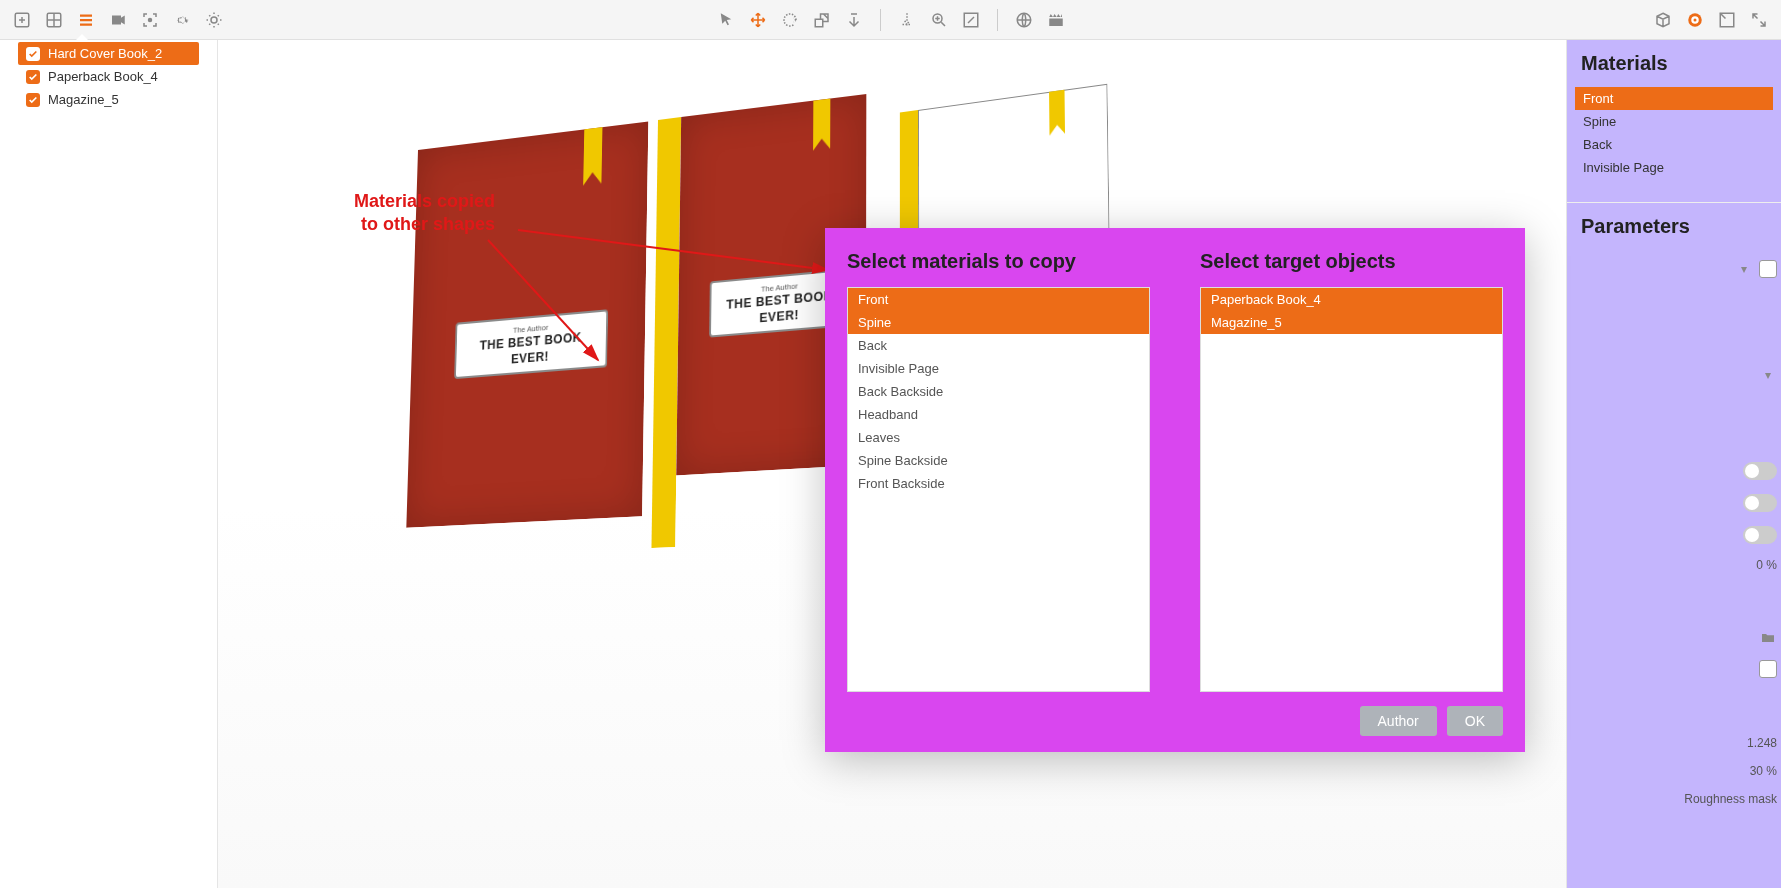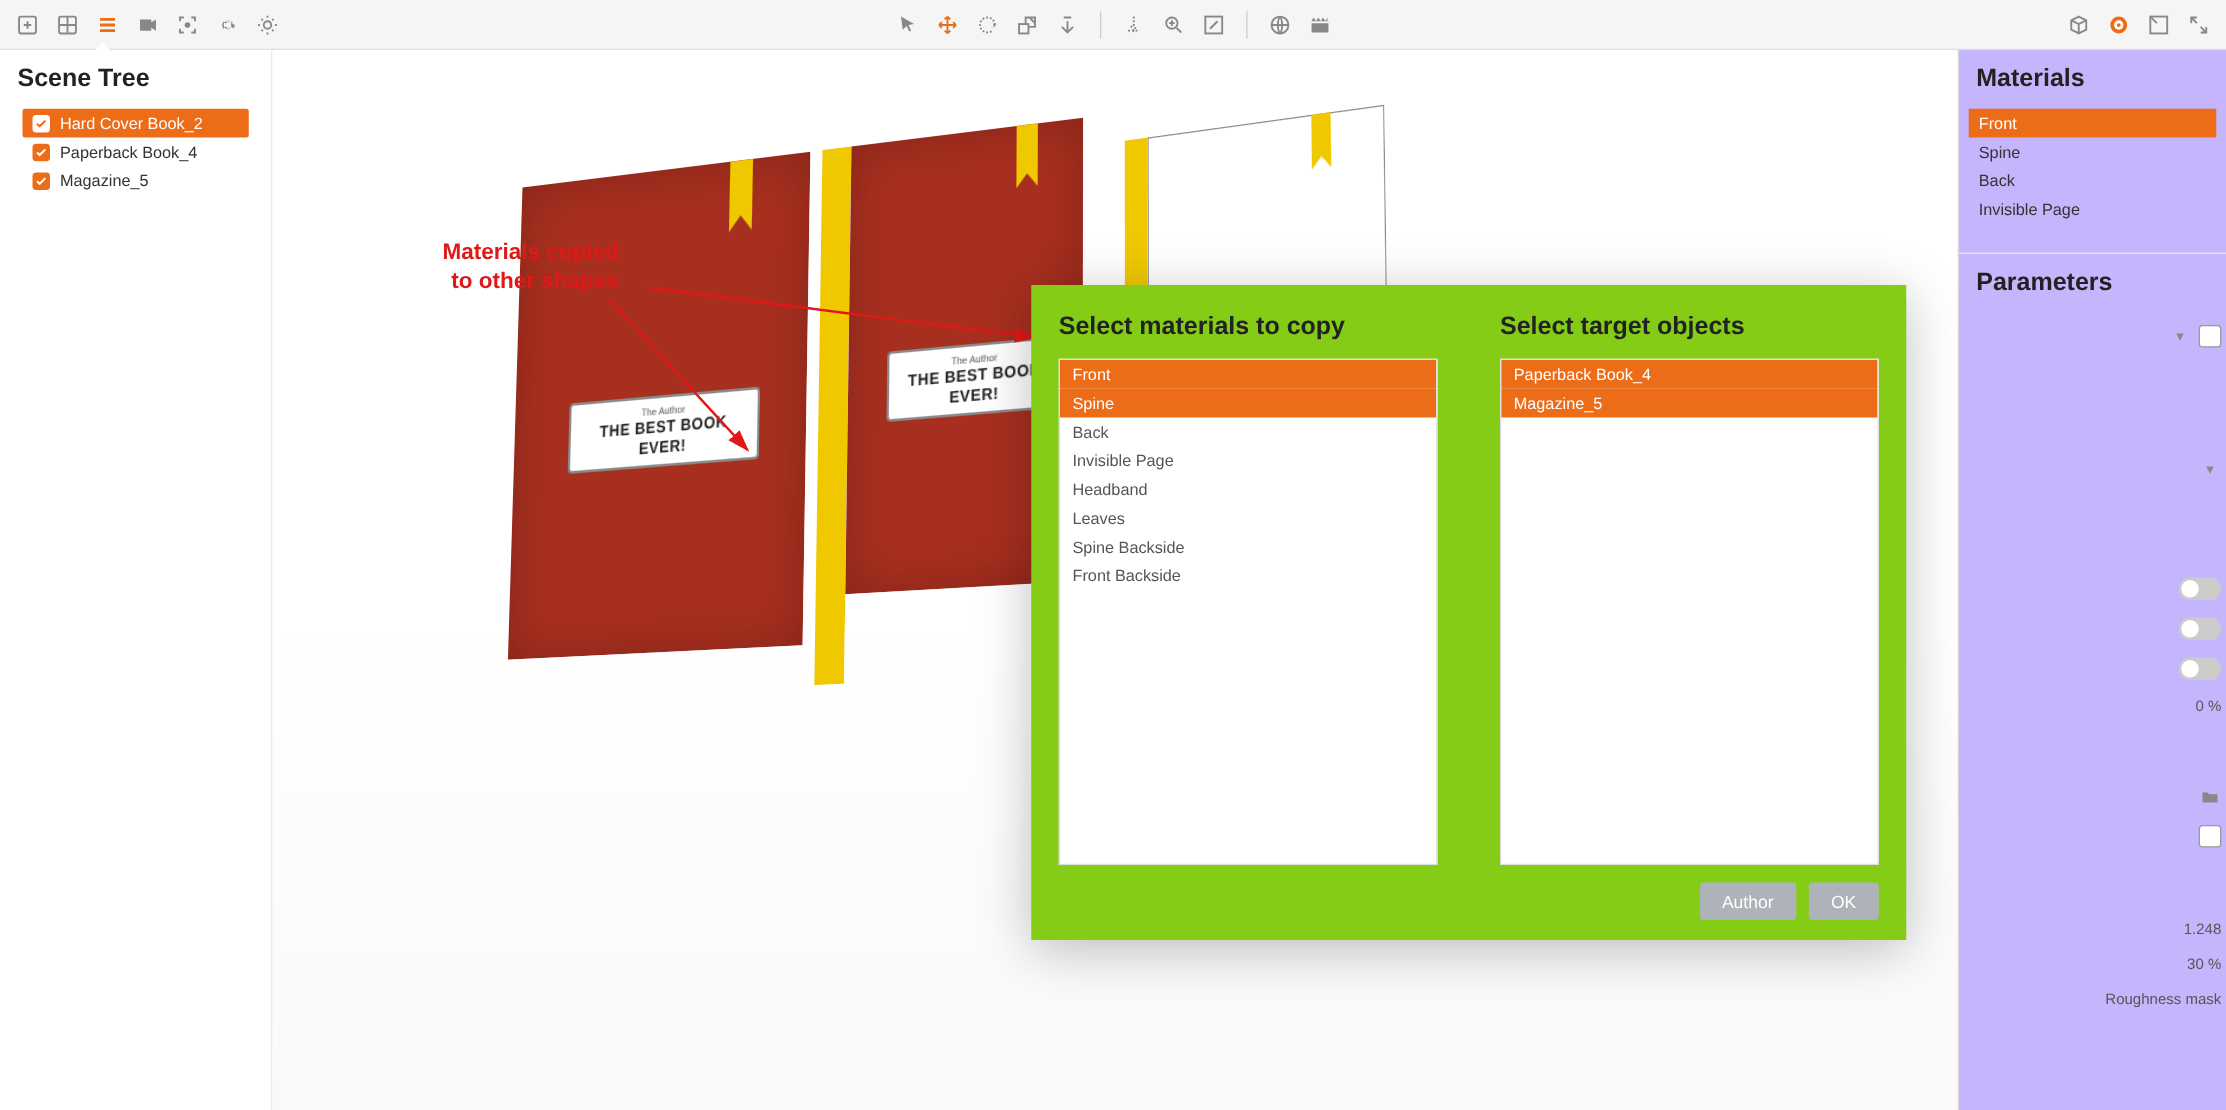--- a/index.html
+++ b/index.html
@@ -150,21 +150,21 @@
   color: #e01818; font-weight: bold; font-size: 18px;
   text-align: right; line-height: 1.25;
 }
 .arrow { position: absolute; }
 
 
 .dialog {
   position: absolute;
   left: 825px; top: 228px;
   width: 700px; height: 524px;
-  background: #84cc16;
+  background: #d946ef;
   box-shadow: 0 8px 40px rgba(0,0,0,0.25);
   display: flex; flex-direction: column;
   padding: 22px 22px 16px;
 }
 .dialog-columns { display: flex; gap: 50px; flex: 1; }
 .dialog-col { flex: 1; display: flex; flex-direction: column; }
 .dialog-col h3 { font-size: 20px; font-weight: bold; margin-bottom: 14px; color: #222;}
 .dialog-listbox {
   border: 1px solid #ddd; flex: 1; overflow: auto; background: #fff;
 }
@@ -308,21 +308,20 @@
         <svg viewBox="0 0 24 24" fill="none" stroke="currentColor" stroke-width="2">
           <path d="M4 10V4h6M20 14v6h-6M4 4l6 6M20 20l-6-6"></path>
         </svg>
       </div>
   </div>
 </div>
 
 <div class="main">
 
   <div class="left-panel">
-    <div class="panel-title">Scene Tree</div>
     <div class="tree-list" id="tree-list">
         <div class="tree-item selected">
           <span class="tree-check">
             <svg viewBox="0 0 12 12">
               <path d="M2 6l2.5 2.5L10 3" fill="none" stroke-width="2"></path>
             </svg>
           </span>
           <span class="tree-label">Hard Cover Book_2</span>
         </div>
         <div class="tree-item">
@@ -447,20 +446,21 @@
 
 <div class="dialog">
   <div class="dialog-columns">
     <div class="dialog-col">
       <h3>Select materials to copy</h3>
       <div class="dialog-listbox" id="dlg-materials">
           <div class="dl-item sel">Front</div>
           <div class="dl-item sel">Spine</div>
           <div class="dl-item">Back</div>
           <div class="dl-item">Invisible Page</div>
+          <div class="dl-item">Back Backside</div>
           <div class="dl-item">Headband</div>
           <div class="dl-item">Leaves</div>
           <div class="dl-item">Spine Backside</div>
           <div class="dl-item">Front Backside</div>
         </div>
     </div>
     <div class="dialog-col">
       <h3>Select target objects</h3>
       <div class="dialog-listbox" id="dlg-targets">
           <div class="dl-item sel">Paperback Book_4</div>

